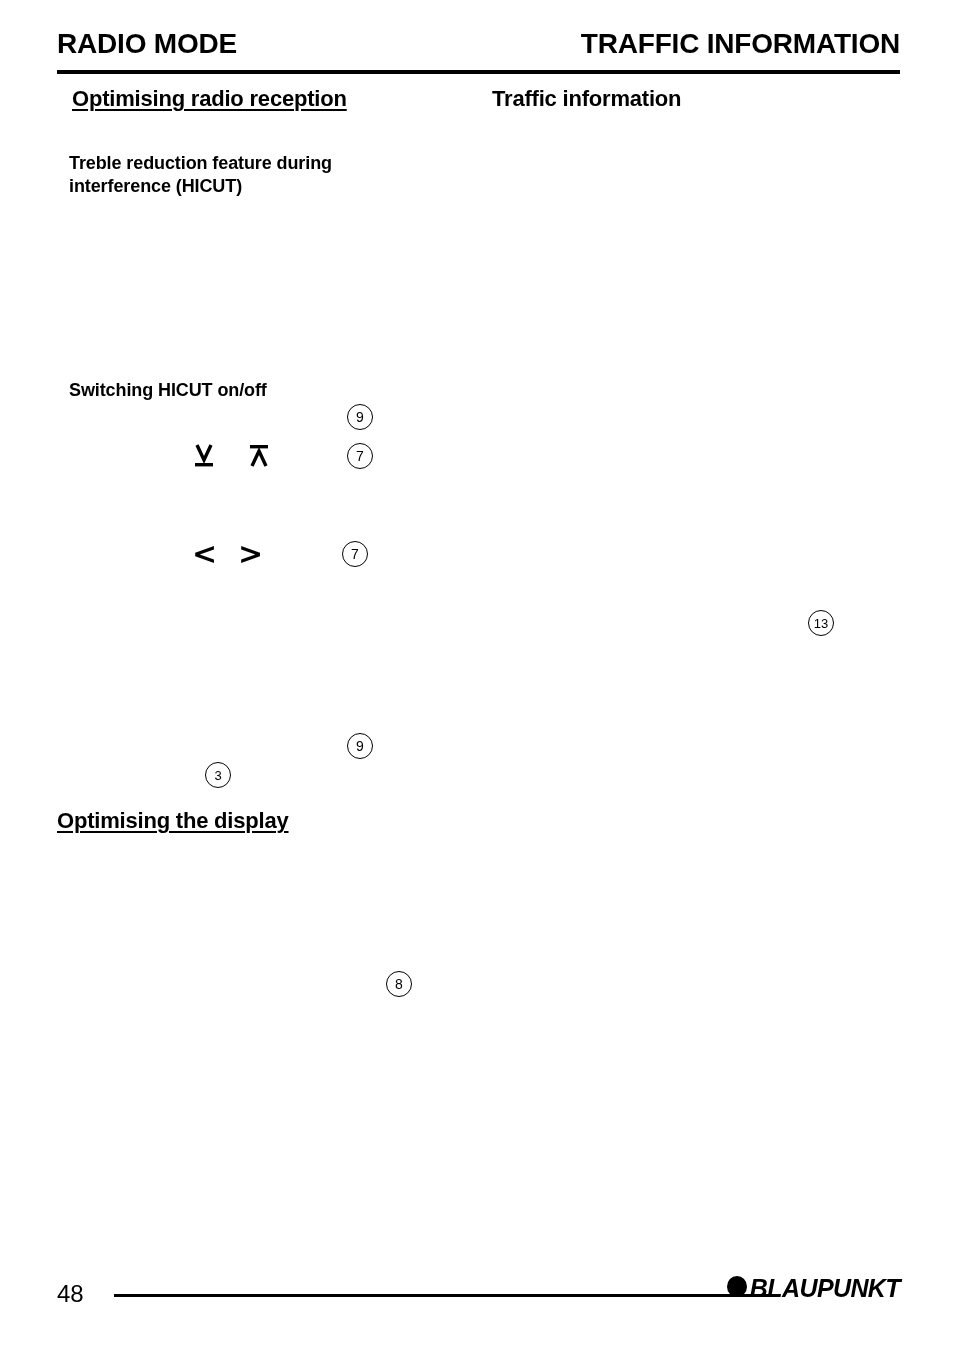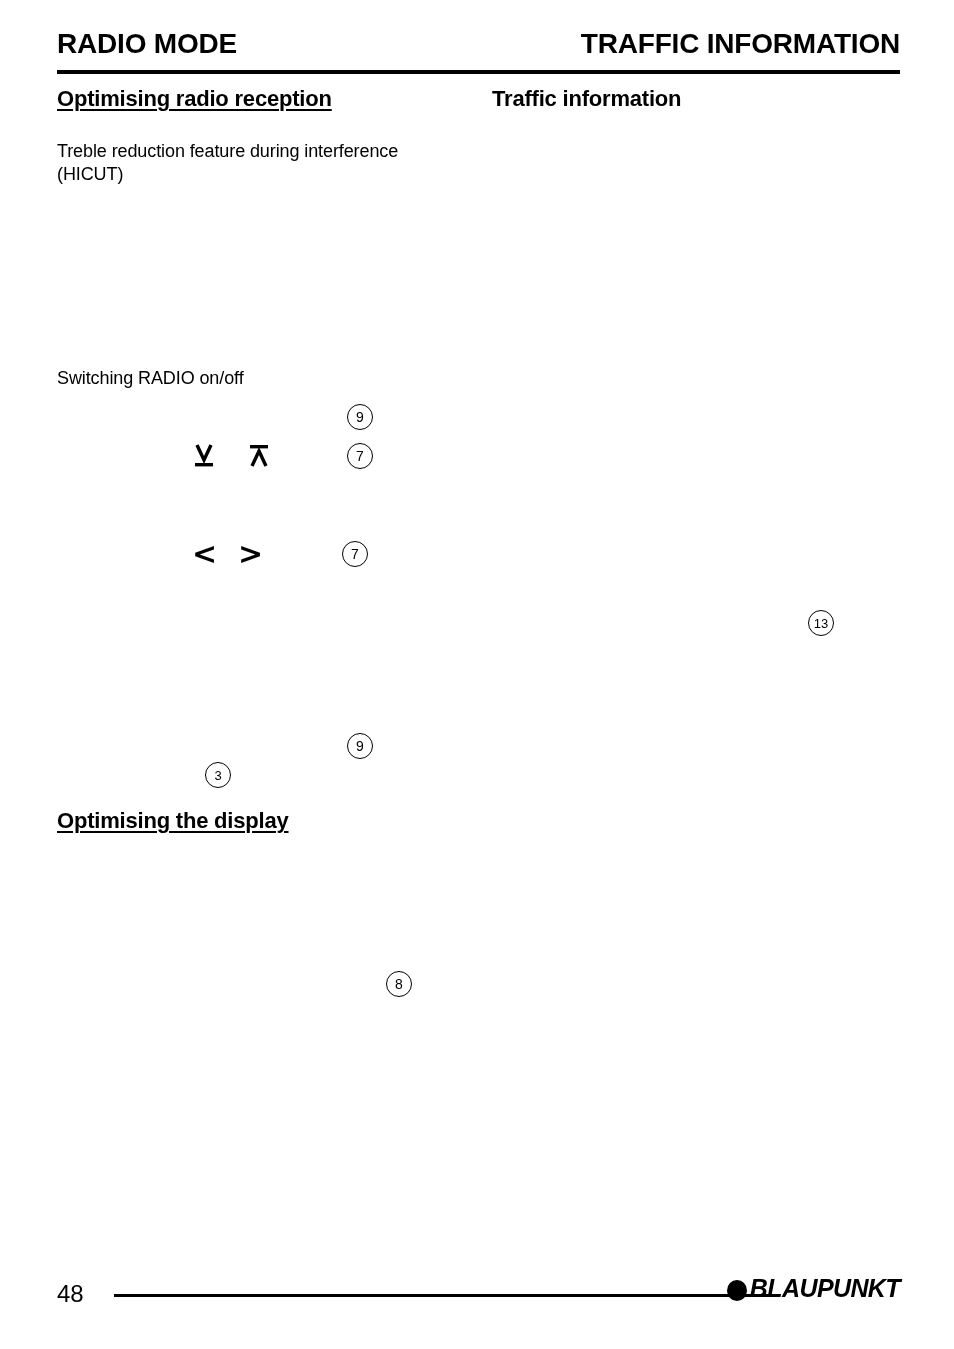--- a/index.html
+++ b/index.html
@@ -48,41 +48,41 @@
     height: 4px;
     background: #000000;
   }
 
   
   .col {
     position: absolute;
     top: 86px;
     width: 400px;
   }
-  .col-left  { left: 57px;  }
+  .col-left  { left: 72px;  }
   .col-right { left: 492px; }
 
   
   .h1 {
     font-size: 22px;
     font-weight: bold;
     line-height: 1.18;
     margin: 0;
     letter-spacing: -0.2px;
   }
   .h1.underlined {
     text-decoration: underline;
     text-underline-offset: 3px;
     text-decoration-thickness: 2px;
   }
   .h2 {
     font-size: 18px;
-    font-weight: normal;
+    font-weight: bold;
     line-height: 1.28;
-    margin: 0;
+    margin: 12px;
     letter-spacing: -0.1px;
   }
 
   
   .abs { position: absolute; }
 
   
   .ref-circle {
     display: inline-flex;
     align-items: center;
@@ -135,21 +135,21 @@
     top: 12px;
     width: 662px;
     height: 3px;
     background: #000000;
   }
   .brand {
     position: absolute;
     right: 0;
     top: -6px;
     display: flex;
-    align-items: flex-end;
+    align-items: flex-start;
     gap: 3px;
   }
   .brand-dot {
     width: 20px;
     height: 21px;
     border-radius: 50%;
     background: #000000;
     flex: none;
   }
   .brand-name {
@@ -174,21 +174,21 @@
 
   <div class="col col-left">
     <div class="h1 underlined">Optimising radio reception</div>
   </div>
 
   <div class="abs" style="left:57px; top:140px; width:390px;">
     <div class="h2">Treble reduction feature during interference (HICUT)</div>
   </div>
 
   <div class="abs" style="left:57px; top:367px;">
-    <div class="h2">Switching RADIO on/off</div>
+    <div class="h2">Switching HICUT on/off</div>
   </div>
 
   <div class="abs" style="left:347px; top:404px;">
     <span class="ref-circle">9</span>
   </div>
 
   <div class="abs" style="left:190px; top:442px;">
     <span class="arrow-bar">
       <svg width="28" height="30" viewBox="0 0 28 30" aria-hidden="true">
         <path d="M7 3 L14 18 L21 3" fill="none" stroke="#000" stroke-width="3.4" stroke-linecap="butt"></path>

